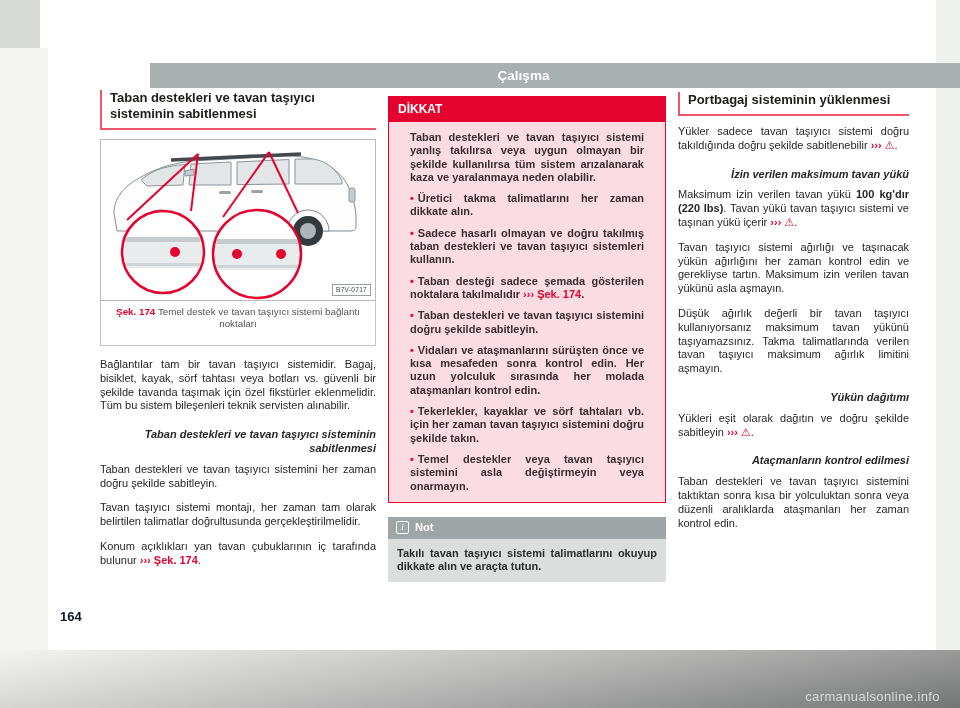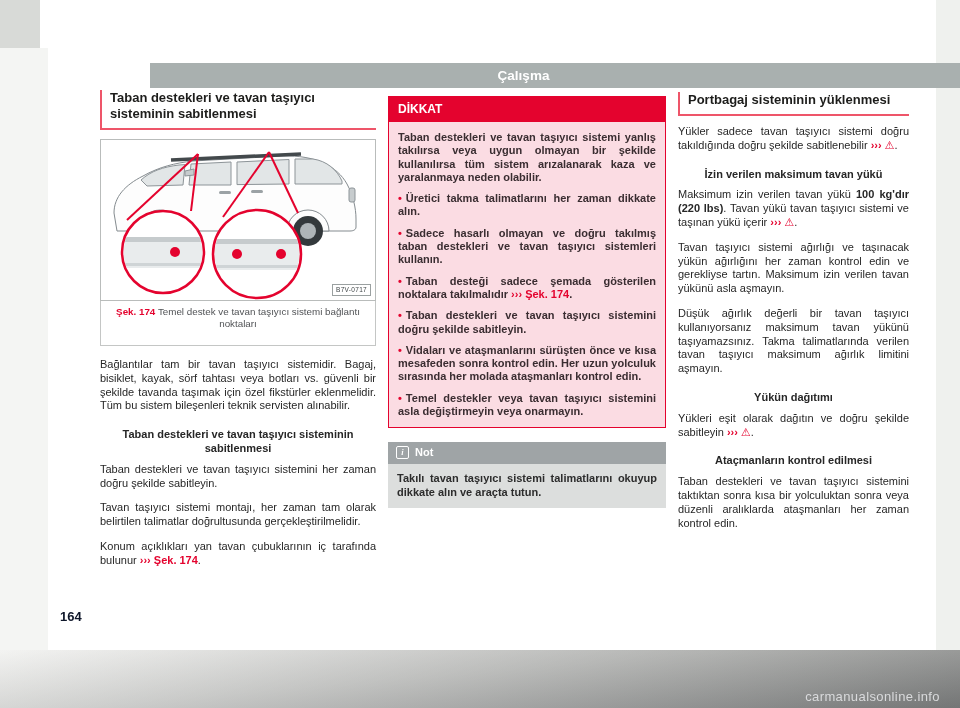--- a/index.html
+++ b/index.html
@@ -28,26 +28,26 @@
     padding:0 0 6px 8px;text-align:left;
   }
 
   .fig{height:160px;border:1px solid #b9bcbb;position:relative;background:#fff;overflow:hidden;}
   .figcode{position:absolute;right:4px;bottom:4px;border:1px solid #9aa0a0;background:#fff;
     font-size:6.5px;line-height:8px;padding:1px 3px;color:#3f4547;letter-spacing:.3px;}
   .figcap{border:1px solid #c4c6c5;margin:-1px 0 12px;padding:5px 7px 16px;
     font-size:9.8px;line-height:11.5px;color:#515356;text-align:center;}
   .figlabel{color:#e4032e;font-weight:bold;}
 
-  .subhead{font-weight:bold;margin:15px 0 7px;text-align:center;}
+  .subhead{font-weight:bold;margin:15px 0 7px;text-align:right;font-style:italic;}
 
   .caution{border:1px solid #e4032e;background:#fbdce3;}
   .caution-head{background:#e4032e;color:#fff;font-weight:bold;font-size:12px;line-height:12px;padding:6px 9px 7px;}
   .caution-body{padding:9px 9px 1px;font-weight:bold;color:#3a2d31;line-height:13.3px;}
-  .caution-body p{margin:0 0 8px;}
+  .caution-body p{margin:0 12px 8px;}
   .dot{color:#e4032e;margin-right:4px;}
 
   .note{margin-top:14px;}
   .note-head{background:#9fa4a6;color:#fff;font-weight:bold;font-size:11px;line-height:13px;padding:4px 8px 5px;display:flex;align-items:center;gap:6px;}
   .info-ic{display:inline-block;width:11px;height:11px;border:1px solid #fff;border-radius:2px;
     font-family:"Liberation Serif",serif;font-style:italic;font-weight:bold;font-size:8.5px;line-height:11px;text-align:center;flex:0 0 auto;}
   .note-body{background:#dcdedd;padding:8px 9px 9px;font-weight:bold;color:#2c2c2c;line-height:13.3px;}
 
   .ref{color:#e4032e;font-weight:bold;cursor:pointer;}
   .warn-tri{color:#e4032e;font-family:"DejaVu Sans",sans-serif;font-weight:normal;}
@@ -145,20 +145,21 @@
 <div class="col" id="colM">
   <div class="caution">
     <div class="caution-head">DİKKAT</div>
     <div class="caution-body">
       <p>Taban destekleri ve tavan taşıyıcı sistemi yanlış takılırsa veya uygun olmayan bir şekilde kullanılırsa tüm sistem arızalanarak kaza ve yaralanmaya neden olabilir.</p>
       <p><span class="dot">•</span><span>Üretici takma talimatlarını her zaman dikkate alın.</span></p>
       <p><span class="dot">•</span><span>Sadece hasarlı olmayan ve doğru takılmış taban destekleri ve tavan taşıyıcı sistemleri kullanın.</span></p>
       <p><span class="dot">•</span><span>Taban desteği sadece şemada gösterilen noktalara takılmalıdır </span><span class="ref">››› Şek. 174</span><span>.</span></p>
       <p><span class="dot">•</span><span>Taban destekleri ve tavan taşıyıcı sistemini doğru şekilde sabitleyin.</span></p>
       <p><span class="dot">•</span><span>Vidaları ve ataşmanlarını sürüşten önce ve kısa mesafeden sonra kontrol edin. Her uzun yolculuk sırasında her molada ataşmanları kontrol edin.</span></p>
+      <p><span class="dot">•</span><span>Tekerlekler, kayaklar ve sörf tahtaları vb. için her zaman tavan taşıyıcı sistemini doğru şekilde takın.</span></p>
       <p><span class="dot">•</span><span>Temel destekler veya tavan taşıyıcı sistemini asla değiştirmeyin veya onarmayın.</span></p>
     </div>
   </div>
 
   <div class="note">
     <div class="note-head">
       <span class="info-ic">i</span>
       <span>Not</span>
     </div>
     <div class="note-body">Takılı tavan taşıyıcı sistemi talimatlarını okuyup dikkate alın ve araçta tutun.</div>

